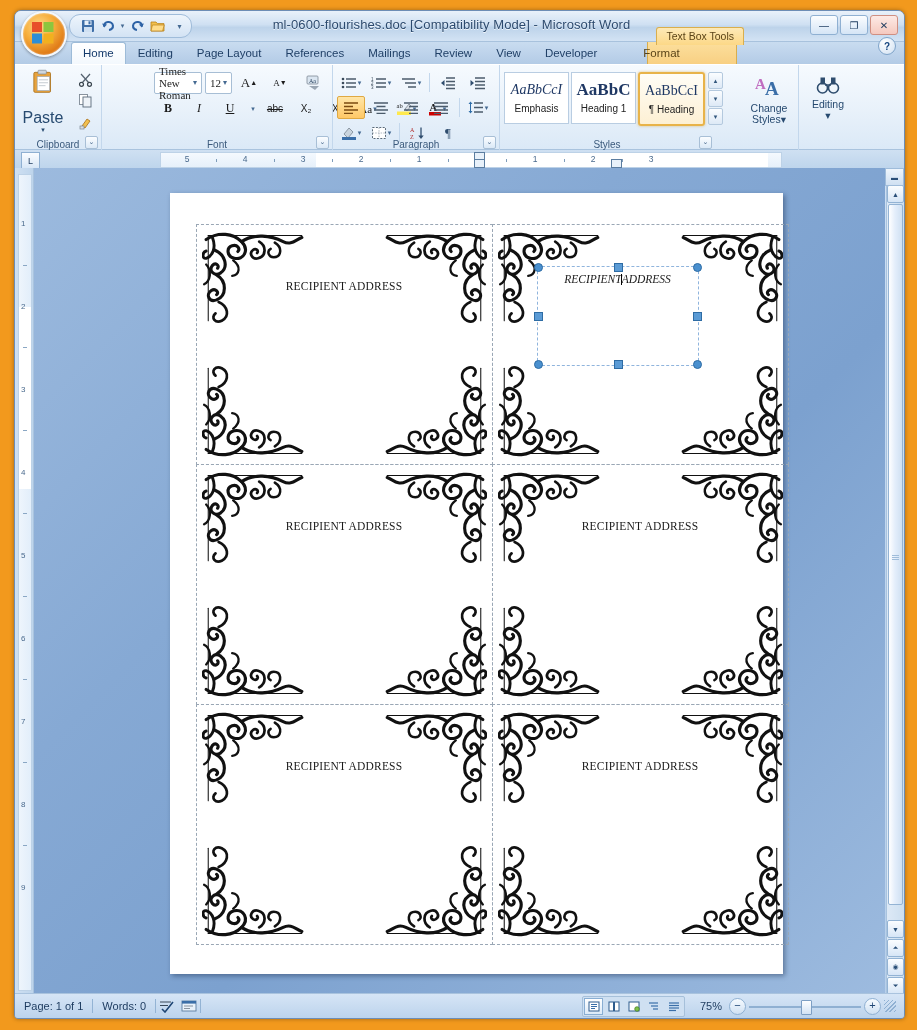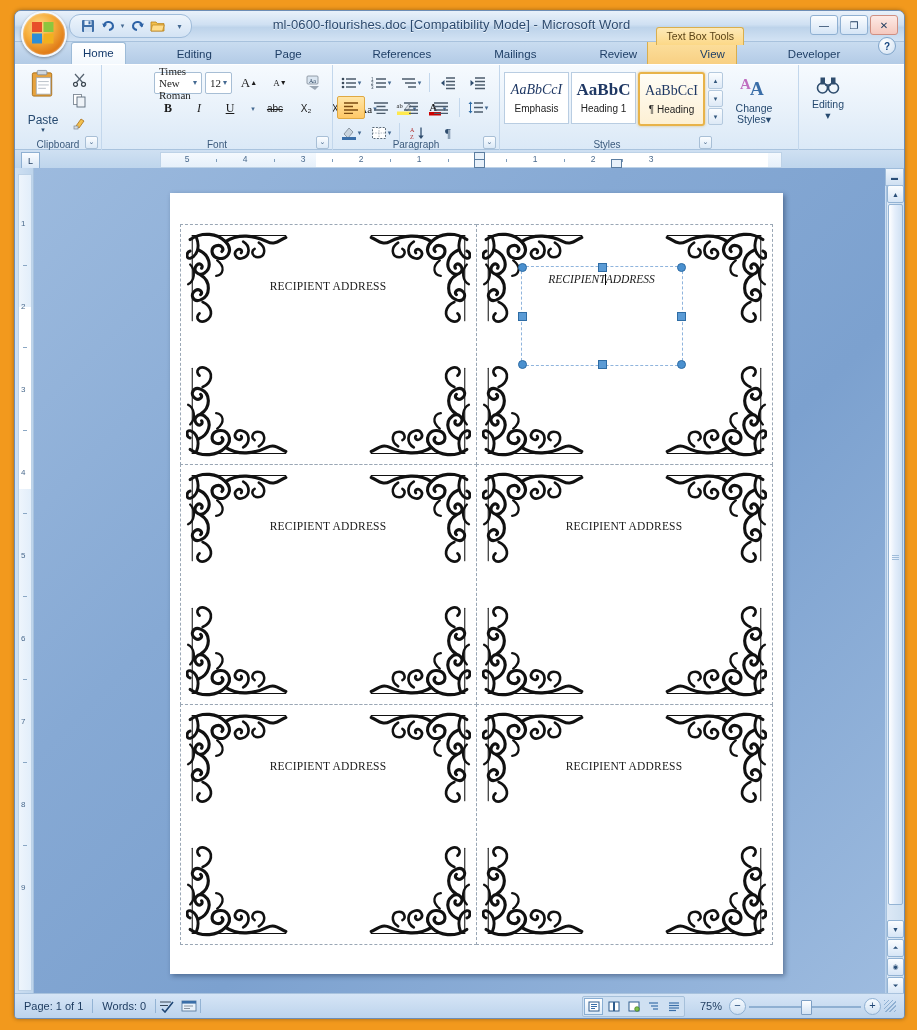--- a/index.html
+++ b/index.html
@@ -63,21 +63,21 @@
   .helpbtn{
     position:absolute;right:8px;top:26px;width:16px;height:16px;border-radius:50%;
     background:radial-gradient(circle at 35% 30%,#fff,#cfe0f2);
     border:1px solid #7fa4c9;font-size:10px;color:#15457f;
     display:flex;align-items:center;justify-content:center;font-weight:bold;z-index:20;
   }
   
   .tabstrip{
     position:relative;height:22px;
     background:linear-gradient(to bottom,#c9dcf0,#b3cbe6);
-    padding-left:56px;display:flex;align-items:flex-end;gap:39px;
+    padding-left:56px;display:flex;align-items:center;
   }
   .tab{
     position:relative;height:19px;line-height:19px;padding:0 11px;
     font-size:11.5px;color:#1f3f66;cursor:default;
     border:1px solid transparent;border-bottom:none;border-radius:3px 3px 0 0;
   }
   .tab.active{
     background:linear-gradient(to bottom,#ffffff,#f3f8fd);
     border-color:#9dbbd8;color:#14396b;height:21px;line-height:21px;
   }
@@ -99,29 +99,29 @@
   .glabel{
     position:absolute;bottom:1px;left:0;right:0;text-align:center;
     font-size:10px;color:#3b5a7c;
   }
   .gdlg{
     position:absolute;bottom:2px;right:3px;width:11px;height:11px;
     border:1px solid #a8bfd6;border-radius:2px;
     background:linear-gradient(to bottom,#fbfdff,#dbe9f7);
     font-size:7px;line-height:9px;text-align:center;color:#47688c;
   }
-  .gcontent{display:flex;height:66px;}
+  .gcontent{display:flex;height:66px;justify-content:space-between;}
   
   .paste-btn{
     width:48px;display:flex;flex-direction:column;align-items:center;
     padding-top:2px;
   }
   .clip-small{display:flex;flex-direction:column;justify-content:space-around;padding:2px 2px 0 2px;}
   .clip-small .cs{width:20px;height:19px;display:flex;align-items:center;justify-content:center;}
-  .paste-label{font-size:12px;color:#274a70;margin-top:15px;}
+  .paste-label{font-size:16px;color:#274a70;margin-top:15px;}
   .paste-arrow{font-size:7px;color:#274a70;line-height:6px;}
   
   .fg-row{display:flex;align-items:center;gap:3px;margin-bottom:3px;margin-left:48px;}
   .combo{
     display:flex;align-items:center;justify-content:space-between;
     height:20px;background:#fff;border:1px solid #a7bed5;border-radius:2px;
     font-size:11px;color:#1d1d1d;padding:0 2px 0 4px;font-family:"Liberation Serif",serif;
   }
   .combo .caret{font-size:8px;color:#456a92;padding:0 2px;}
   .fontname{width:124px;}
@@ -203,21 +203,21 @@
     background:linear-gradient(135deg,#9cbade 0%,#86a9d4 35%,#7ca1cf 60%,#9dbbdf 100%);
     overflow:hidden;
   }
   
   .page{
     position:absolute;left:136px;top:25px;width:613px;height:781px;
     background:#ffffff;
     box-shadow:2px 2px 5px rgba(20,40,70,.45);
   }
   .labels{
-    position:absolute;left:10px;top:31px;width:592px;height:720px;
+    position:absolute;left:26px;top:31px;width:592px;height:720px;
     display:grid;grid-template-columns:1fr 1fr;grid-template-rows:1fr 1fr 1fr;
   }
   .cell{position:relative;border:1px dashed #9aa7b5;margin:-0.5px;}
   .flourish{position:absolute;}
   .fl-tl{left:5px;top:4px;}
   .fl-tr{right:5px;top:4px;}
   .fl-bl{left:5px;bottom:4px;}
   .fl-br{right:5px;bottom:4px;}
   .celltext{
     position:absolute;left:0;right:0;top:55px;text-align:center;

